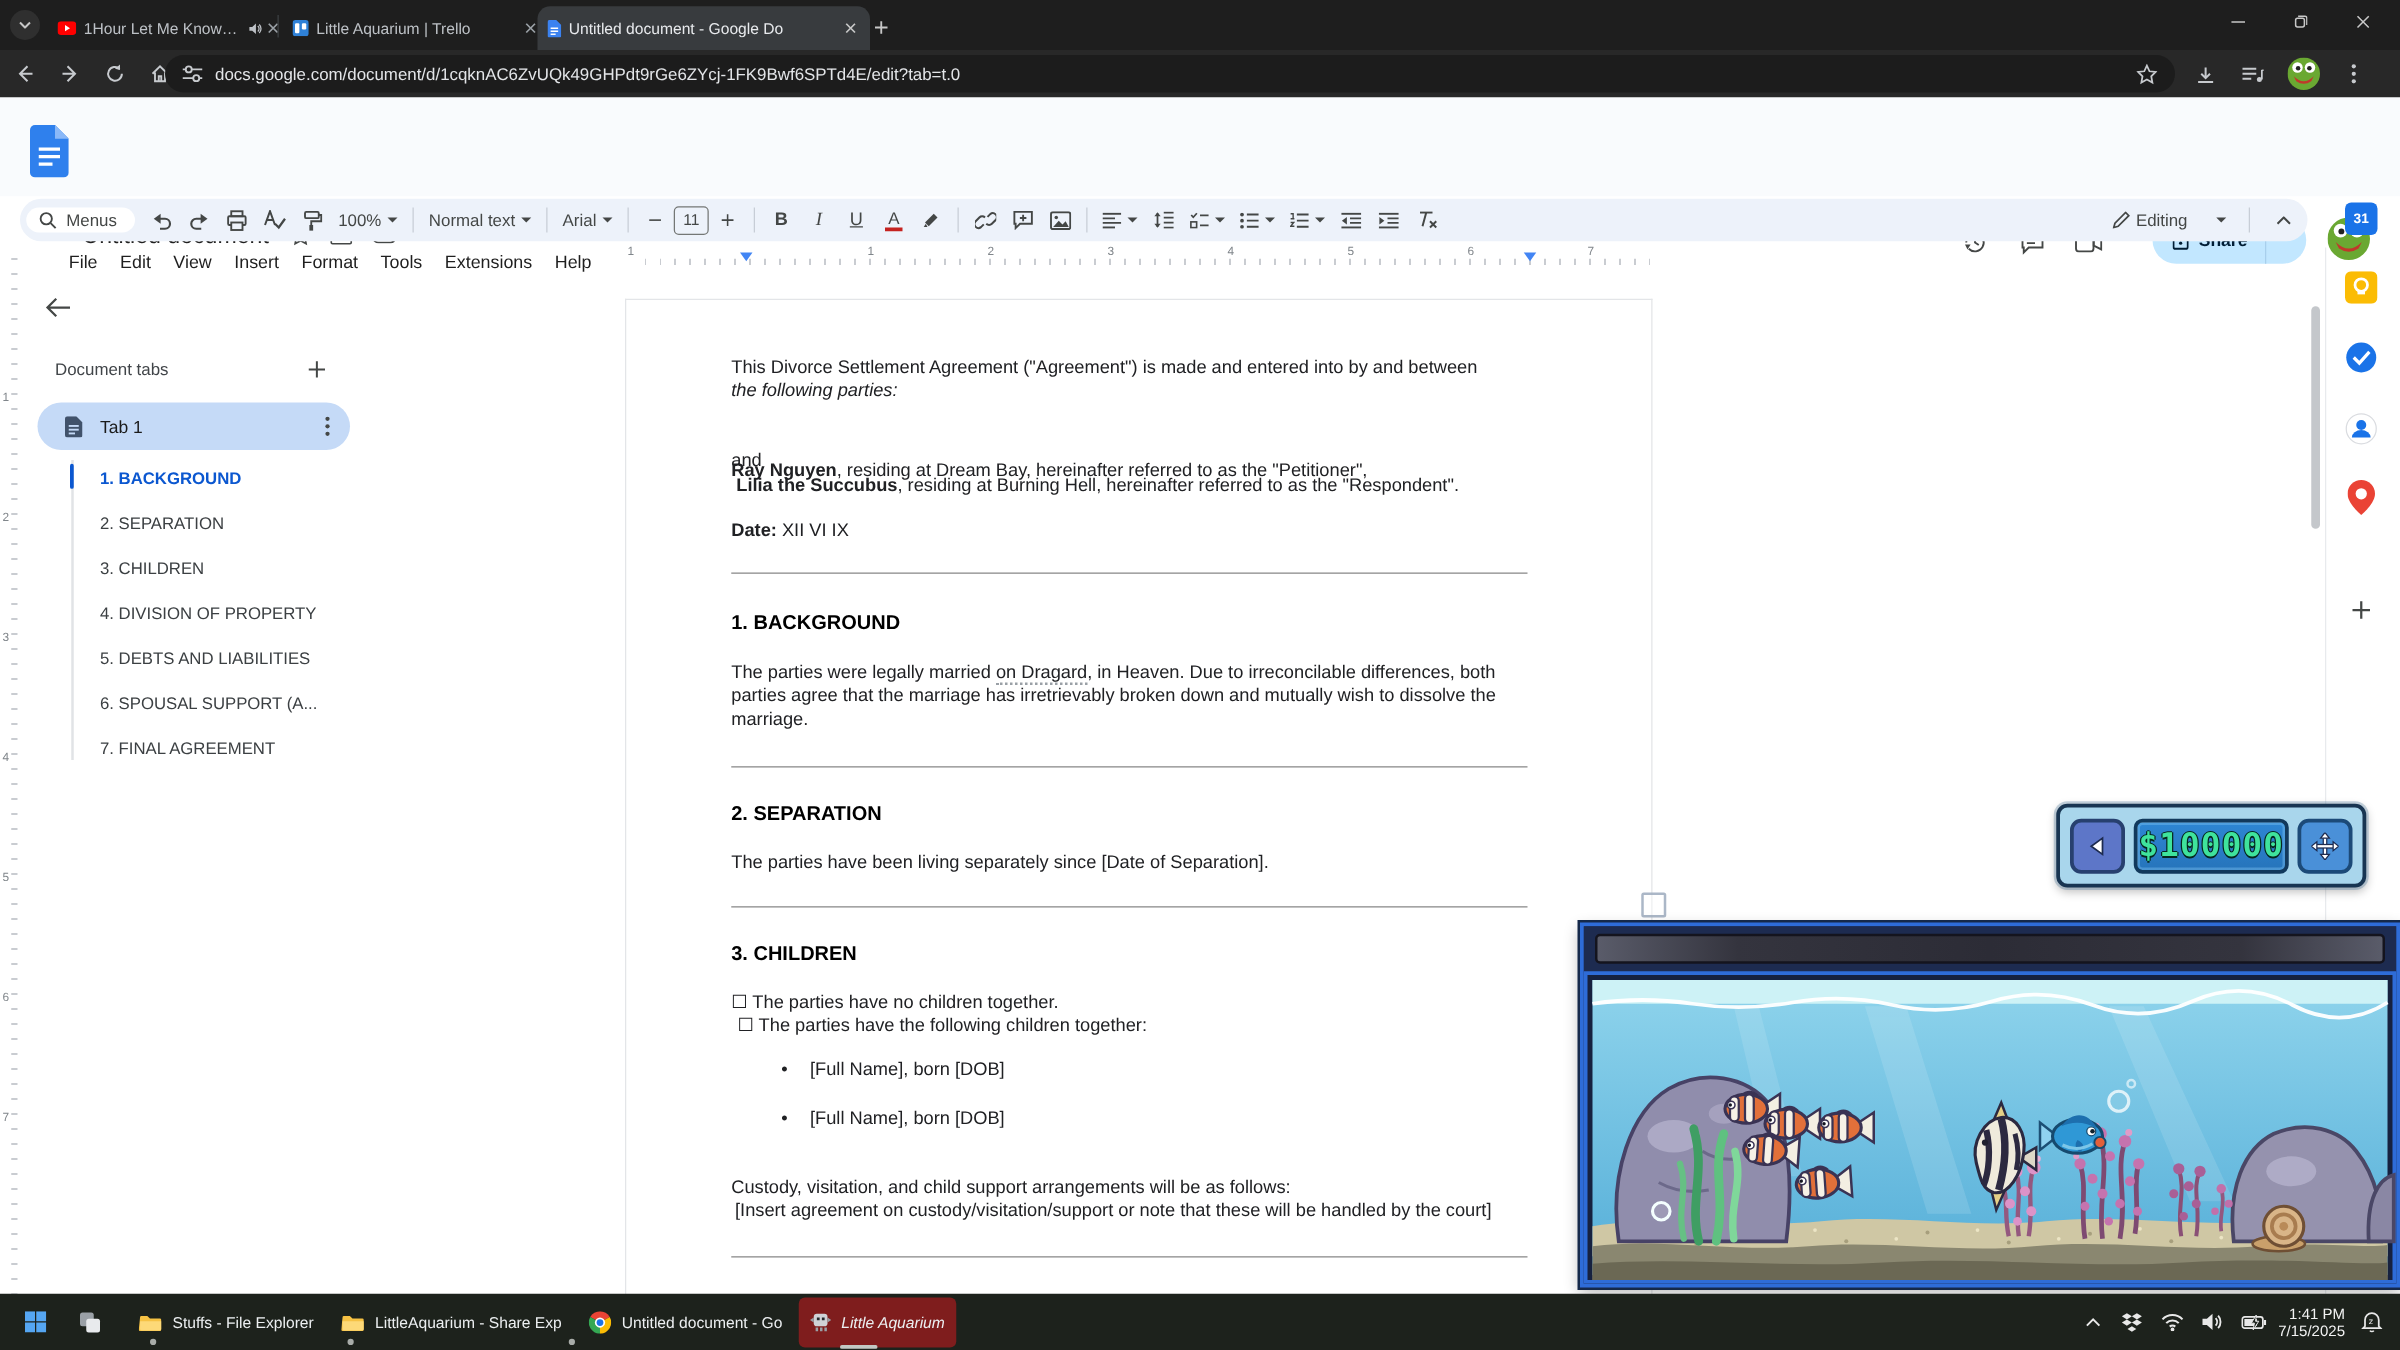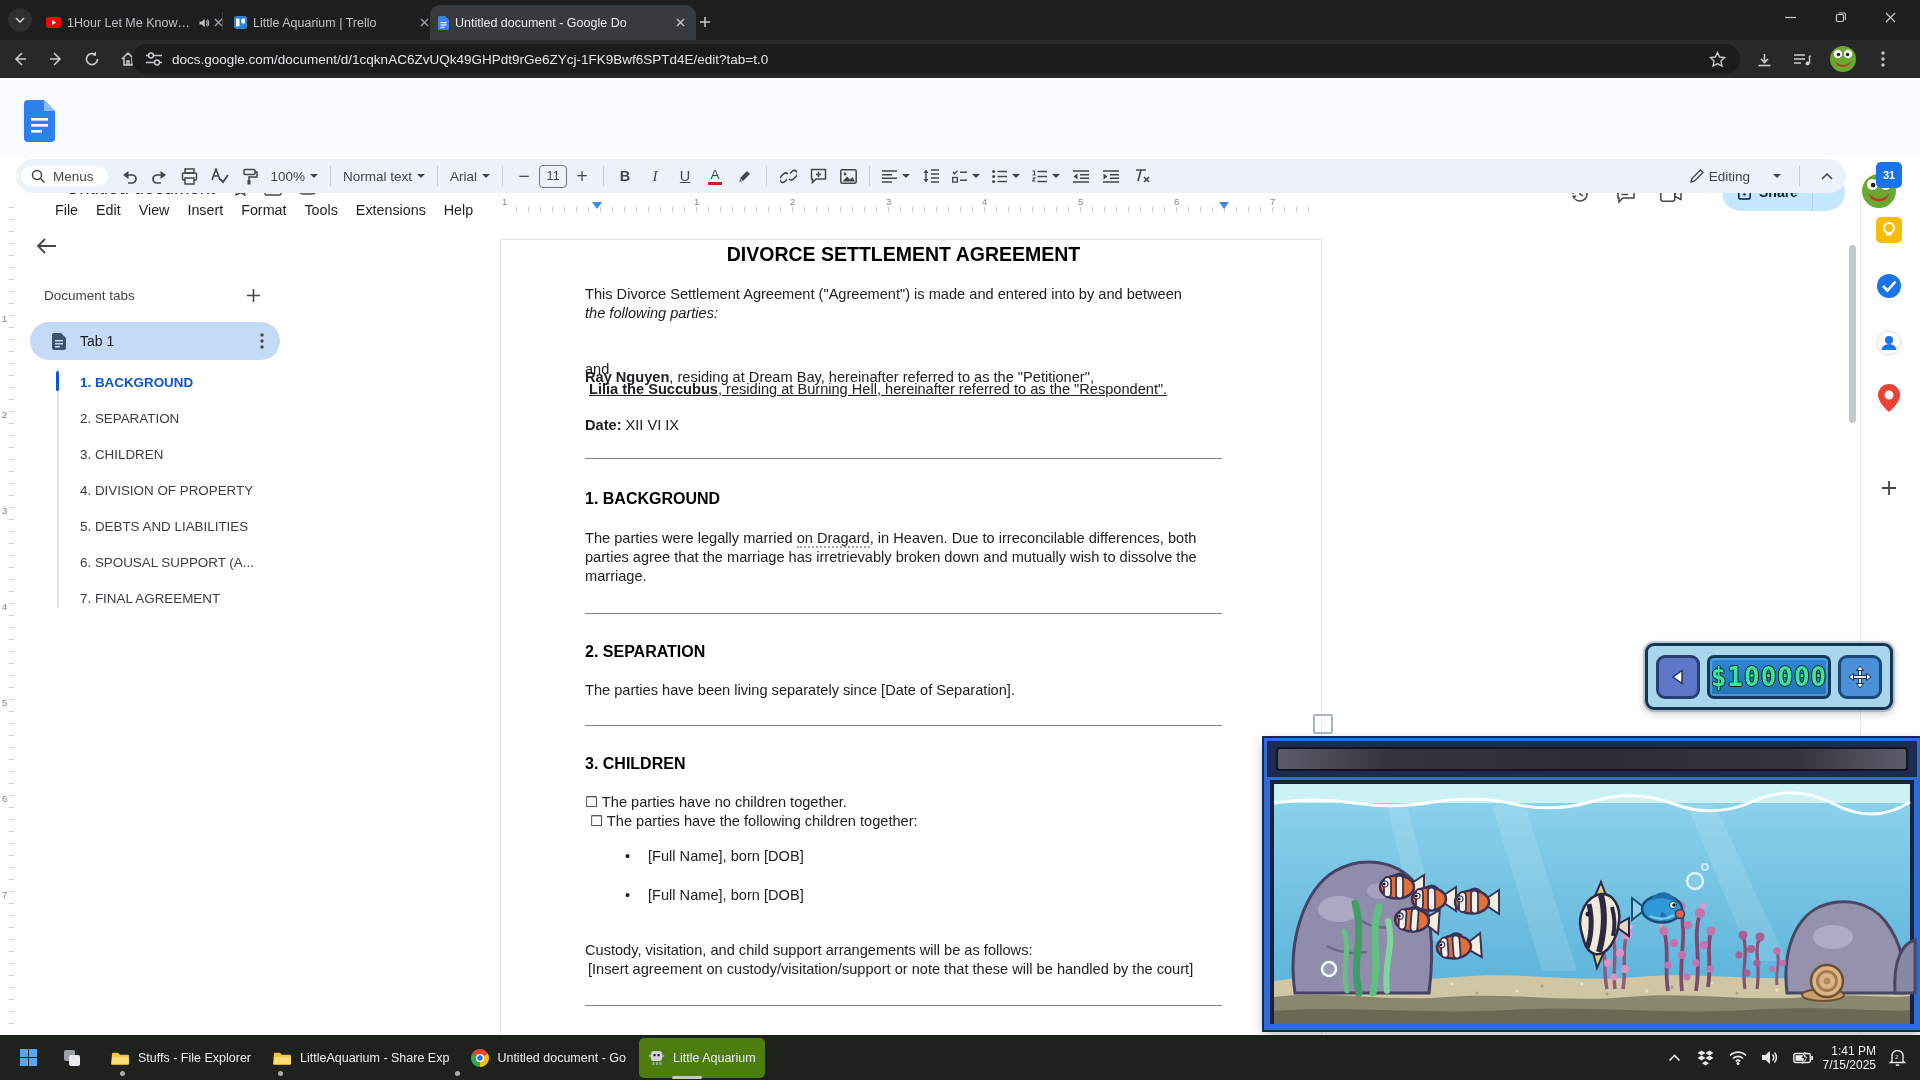--- a/index.html
+++ b/index.html
@@ -88,21 +88,21 @@
   
   .aquarium{position:absolute;left:1264px;top:738px;width:650px;height:286px;border:3px solid #2e6cd8;
     box-shadow:0 0 0 2px #15294a,0 4px 12px rgba(0,0,0,.3);background:#1d2b50;}
   .selhandle{position:absolute;left:1313px;top:714px;width:16px;height:16px;border:2px solid rgba(150,165,185,.8);
     background:rgba(255,255,255,.4);border-radius:2px;}
 
   
   .taskbar{position:absolute;left:0;top:1035px;width:1920px;height:45px;background:#1d221c;display:flex;align-items:center;color:#f0f0f0;}
   .tbbtn{height:40px;display:flex;align-items:center;justify-content:center;border-radius:5px;margin:0 2px;padding:0 9px;gap:8px;}
   .tbbtn .lbl{font-size:12.5px;color:#eceff1;white-space:nowrap;}
-  .tbbtn.activeapp{background:#4d7c0f;}
+  .tbbtn.activeapp{background:#7f1d1d;font-style:italic;}
   .rundot{position:absolute;top:1071px;width:5px;height:5px;border-radius:3px;background:#a8aca8;}
   .activebar{position:absolute;top:1076px;width:30px;height:3px;border-radius:2px;background:#c3c8c3;}
   .tray{position:absolute;right:0;top:1035px;height:45px;display:flex;align-items:center;gap:6px;padding-right:8px;}
   .clock{font-size:12px;line-height:14px;text-align:right;color:#f2f2f2;}
 </style>
 </head>
 <body>
 
 <div class="screen">
 
@@ -590,26 +590,25 @@
     <span class="num" style="left:2px;top:213px;">2</span>
     <span class="num" style="left:2px;top:309px;">3</span>
     <span class="num" style="left:2px;top:405px;">4</span>
     <span class="num" style="left:2px;top:501px;">5</span>
     <span class="num" style="left:2px;top:597px;">6</span>
     <span class="num" style="left:2px;top:693px;">7</span>
   </div>
 
   <div class="page"></div>
 
-  <div class="dtitle" style="top:243px;">DIVORCE SETTLEMENT AGREEMENT</div>
   <div class="dtxt" style="top:285px;">This Divorce Settlement Agreement ("Agreement") is made and entered into by and between</div>
   <div class="dtxt" style="top:304px;font-style:italic;">the following parties:</div>
   <div class="dtxt" style="top:340px;margin-top:28px;"><span class="b">Ray Nguyen</span><span>, residing at Dream Bay, hereinafter referred to as the "Petitioner",</span></div>
   <div class="dtxt" style="top:360px;"> and</div>
-  <div class="dtxt" style="top:380px;left:589px;text-decoration:underline;"><span class="b">Lilia the Succubus</span><span>, residing at Burning Hell, hereinafter referred to as the "Respondent".</span></div>
+  <div class="dtxt" style="top:380px;left:589px;"><span class="b">Lilia the Succubus</span><span>, residing at Burning Hell, hereinafter referred to as the "Respondent".</span></div>
   <div class="dtxt" style="top:416px;"><span class="b">Date:</span><span> XII VI IX</span></div>
 
   <div class="dhr" style="top:458px;"></div>
   <div class="dtxt dhead" style="top:489px;">1. BACKGROUND</div>
   <div class="dtxt" style="top:548px;">parties agree that the marriage has irretrievably broken down and mutually wish to dissolve the</div>
   <div class="dtxt" style="top:529px;"><span>The parties were legally married </span><span class="squiggle">on Dragard</span><span>, in Heaven. Due to irreconcilable differences, both</span></div>
   <div class="dtxt" style="top:567px;">marriage.</div>
 
   <div class="dhr" style="top:613px;"></div>
   <div class="dtxt dhead" style="top:642px;">2. SEPARATION</div>

